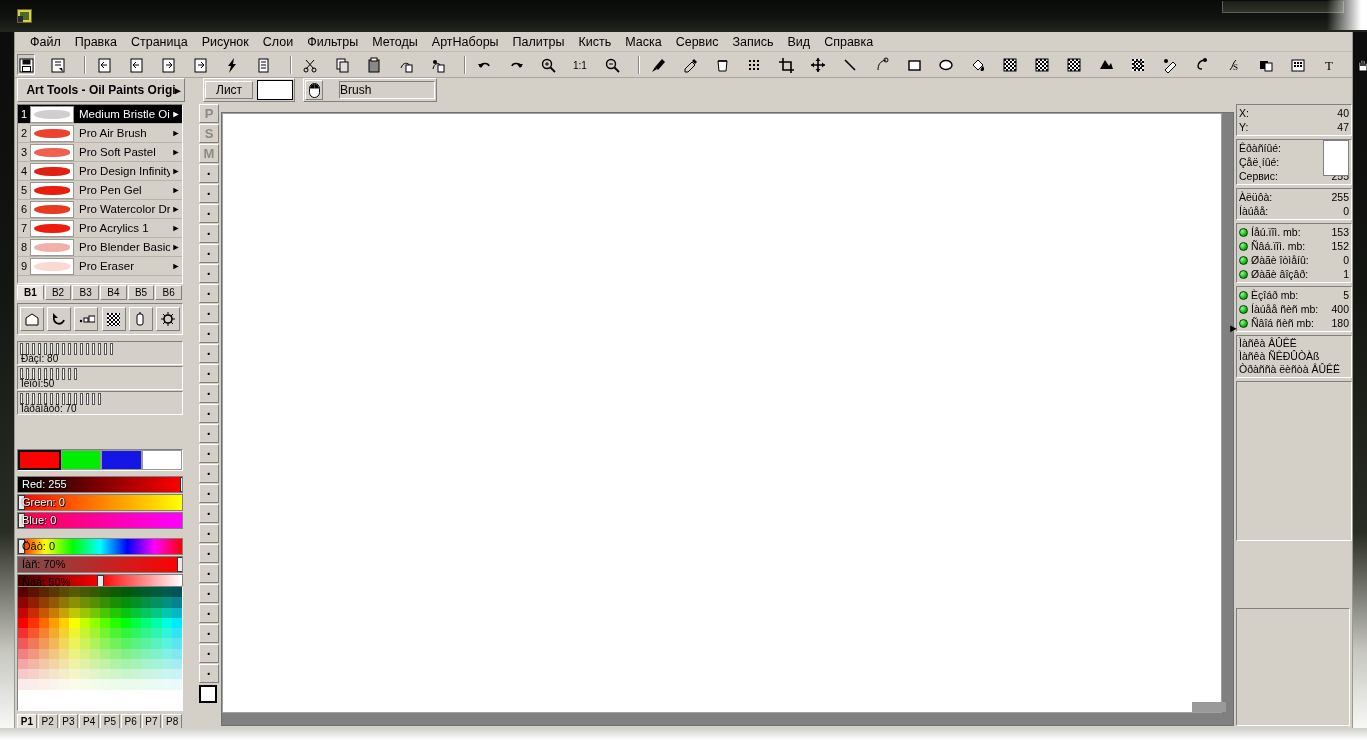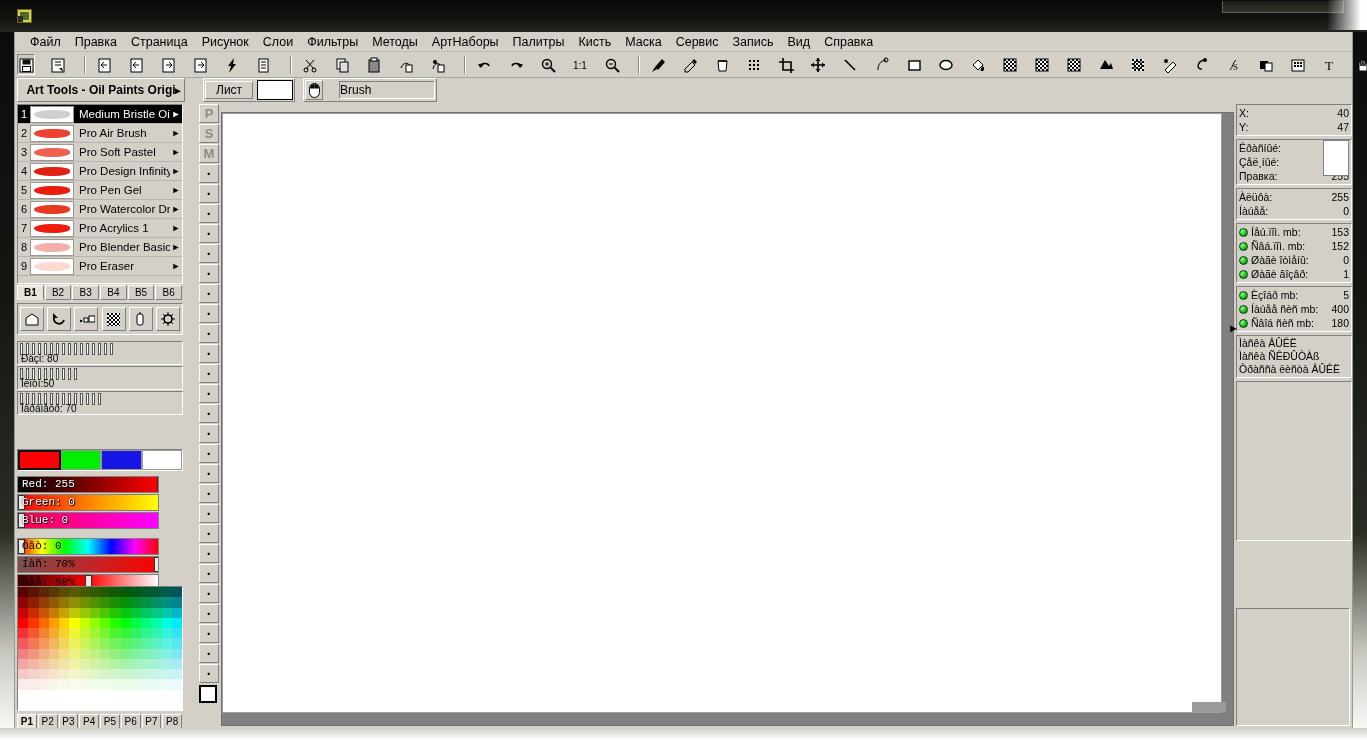--- a/index.html
+++ b/index.html
@@ -233,22 +233,22 @@
   }
 
   .rgbpreview{
     position:absolute; left:0; width:166px; height:22px;
     border:1px solid; border-color:#808080 #ffffff #ffffff #808080;
     display:flex;
   }
   .rgbpreview div{ flex:1; }
 
   .colorslider{
-    position:absolute; left:0; width:142px; height:17px;
-    border:1px solid #808080; overflow:hidden;font-family:Liberation Mono, monospace;
+    position:absolute; left:0; width:166px; height:17px;
+    border:1px solid #808080; overflow:hidden;
   }
   .colorslider .cstext{
     position:absolute; left:4px; top:1px; font-size:11px; color:#fff;
     text-shadow:0 0 2px #000,1px 1px 0 #000; white-space:nowrap;
   }
   .colorslider .cstext.dark{ color:#000; text-shadow:none; }
   .colorslider .knob{
     position:absolute; top:0; width:7px; height:15px;
     background:#e8e8e8; border:1px solid #333;
   }
@@ -1204,21 +1204,21 @@
         <div class="rp-swatch"></div>
       <div class="rp-row">
             <span class="lbl">Êðàñíûé:</span>
             <span class="val">255</span>
           </div>
           <div class="rp-row">
             <span class="lbl">Çåë¸íûé:</span>
             <span class="val">255</span>
           </div>
           <div class="rp-row">
-            <span class="lbl">Правка:</span>
+            <span class="lbl">Сервис:</span>
             <span class="val">255</span>
           </div>
         </div>
 
       <div class="rp-box" id="rp-alpha">
           <div class="rp-row">
             <span class="lbl">Àëüôà:</span>
             <span class="val">255</span>
           </div>
           <div class="rp-row">

